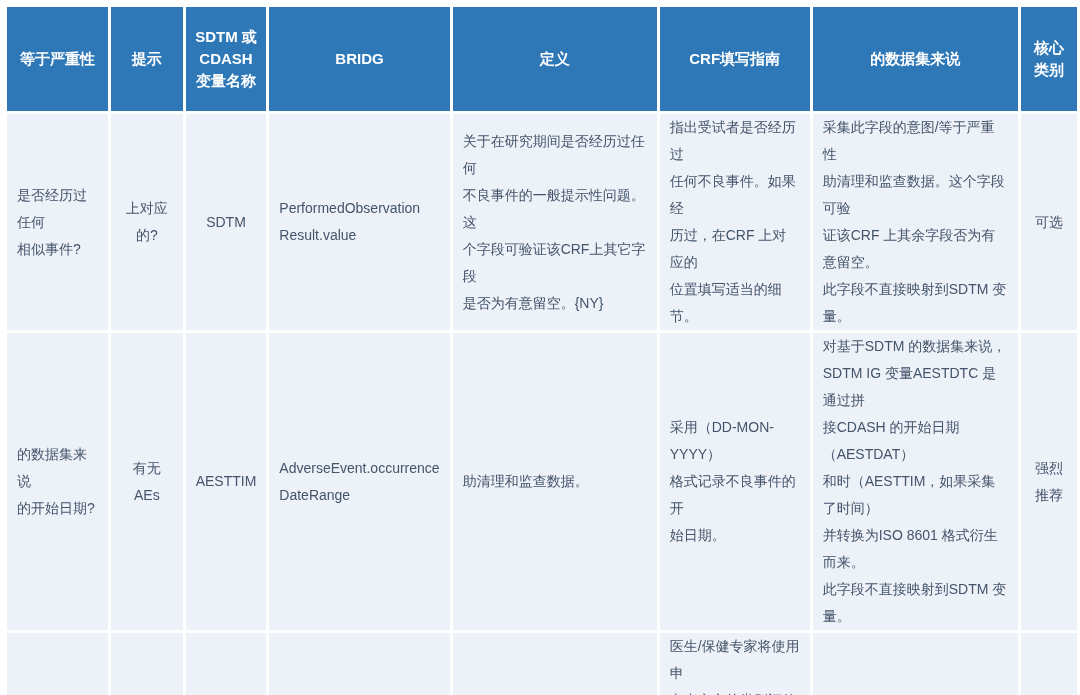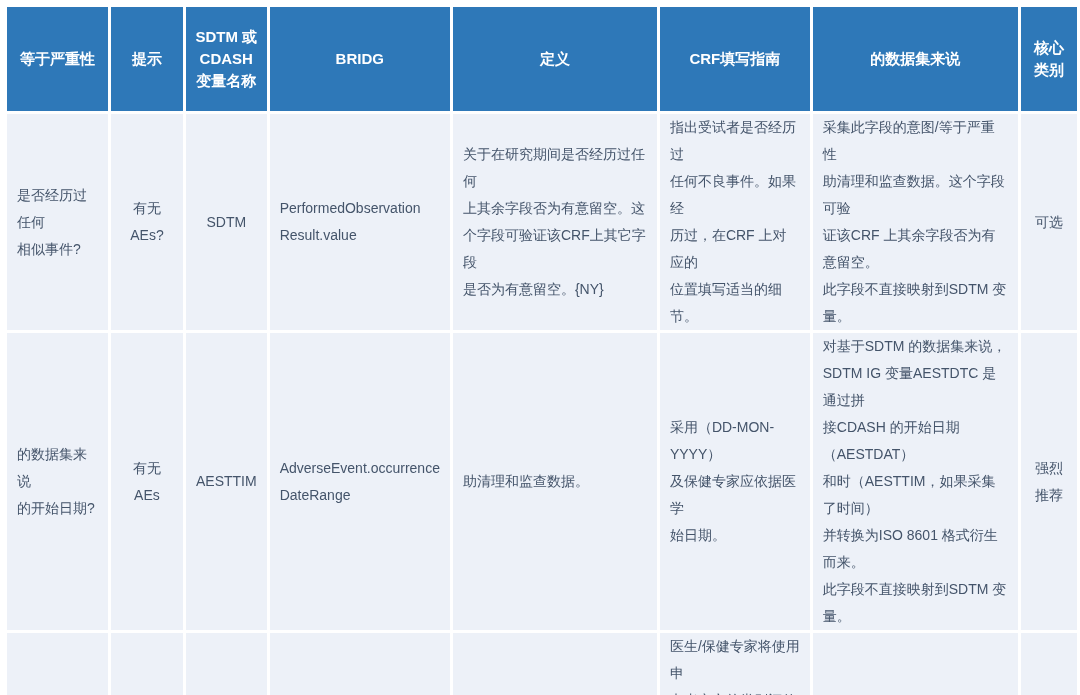--- a/index.html
+++ b/index.html
@@ -72,26 +72,26 @@
         <th>CRF填写指南</th>
         <th>的数据集来说</th>
         <th>核心
 类别</th>
       </tr>
     </thead>
     <tbody>
       <tr style="height:122px">
         <td class="al-left">是否经历过任何
 相似事件?</td>
-        <td class="al-center">有无AEs?</td>
+        <td class="al-center">上对应的?</td>
         <td class="al-center">SDTM</td>
         <td class="al-left">PerformedObservation
 Result.value</td>
         <td class="al-left">关于在研究期间是否经历过任何
-上其余字段否为有意留空。这
+不良事件的一般提示性问题。这
 个字段可验证该CRF上其它字段
 是否为有意留空。{NY}</td>
         <td class="al-left">指出受试者是否经历过
 任何不良事件。如果经
 历过，在CRF 上对应的
 位置填写适当的细节。</td>
         <td class="al-left">采集此字段的意图/等于严重性
 助清理和监查数据。这个字段可验
 证该CRF 上其余字段否为有意留空。
 此字段不直接映射到SDTM 变量。</td>
@@ -99,21 +99,21 @@
       </tr>
       <tr style="height:197px">
         <td class="al-left">的数据集来说
 的开始日期?</td>
         <td class="al-center">有无AEs</td>
         <td class="al-center">AESTTIM</td>
         <td class="al-left">AdverseEvent.occurrence
 DateRange</td>
         <td class="al-left">助清理和监查数据。</td>
         <td class="al-left">采用（DD-MON-YYYY）
-及保健专家应依据医学
+格式记录不良事件的开
 始日期。</td>
         <td class="al-left">对基于SDTM 的数据集来说，
 SDTM IG 变量AESTDTC 是通过拼
 接CDASH 的开始日期（AESTDAT）
 和时（AESTTIM，如果采集了时间）
 并转换为ISO 8601 格式衍生而来。
 此字段不直接映射到SDTM 变
 量。</td>
         <td class="al-center">强烈
 推荐</td>

